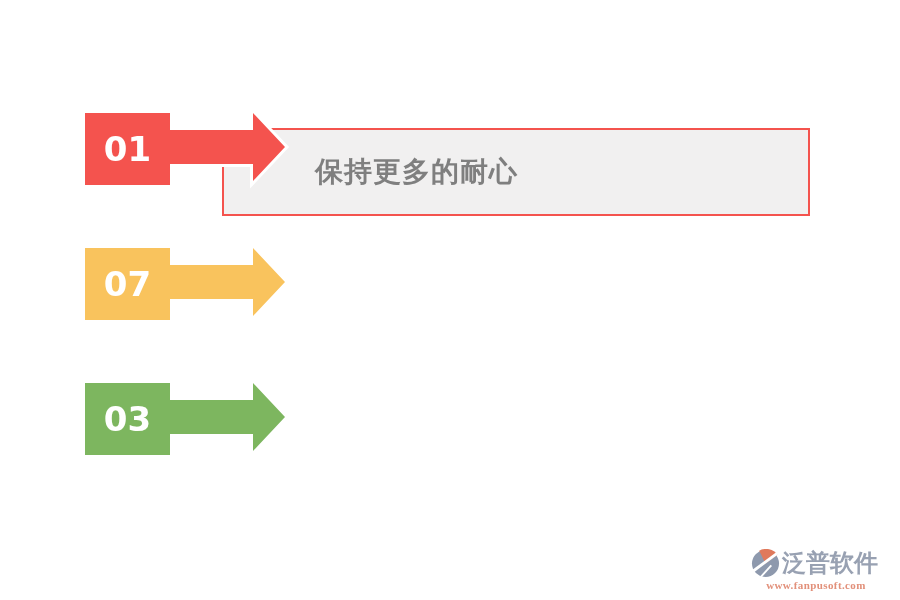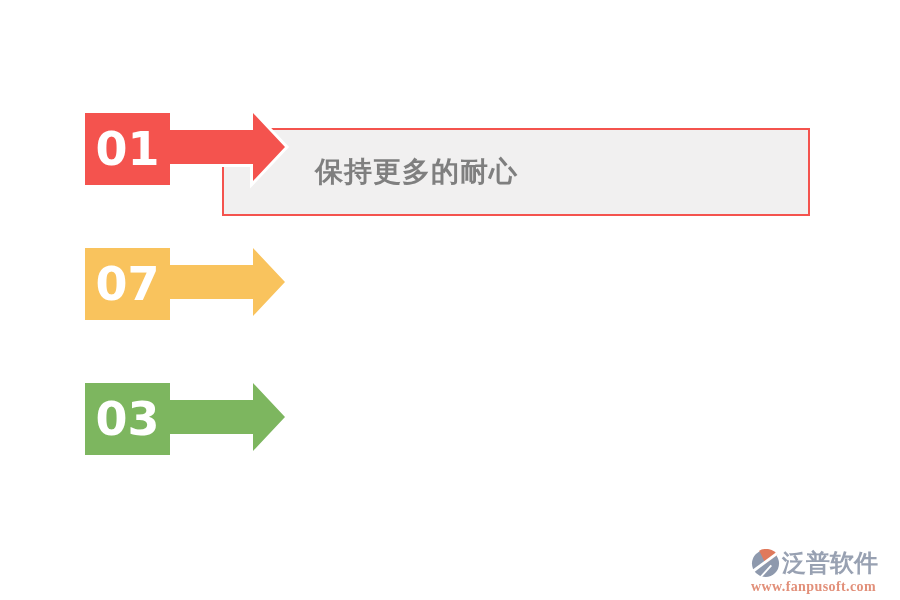--- a/index.html
+++ b/index.html
@@ -10,21 +10,21 @@
 
   .step-row { position:absolute; left:85px; width:727px; height:74px; }
   #row-0 { top:112px; }
   #row-1 { top:247px; }
   #row-2 { top:382px; }
 
   .num-badge {
     position:absolute; left:0; top:1px; width:85px; height:72px;
     background:var(--accent); z-index:3;
     display:flex; align-items:center; justify-content:center;
-    color:#ffffff; font-size:46px; font-weight:bold;
+    color:#ffffff; font-size:34px; font-weight:bold;
     font-family:"DejaVu Sans","Liberation Sans",sans-serif;
   }
 
   .bar-box {
     position:absolute; left:137px; top:16px; width:588px; height:88px;
     box-sizing:border-box; border:2px solid var(--accent);
     background:#f1f0f0; z-index:1;
     display:flex; align-items:center;
   }
   .bar-label {
@@ -42,22 +42,22 @@
   .brand { position:absolute; left:751px; top:549px; width:130px; }
   .brand-top { display:flex; align-items:center; }
   .brand-icon { width:29px; height:29px; flex:0 0 auto; }
   .brand-name {
     font-family:"Liberation Serif","DejaVu Serif",serif;
     font-size:24px; font-weight:bold; color:#98a1b2; line-height:29px;
     margin-left:2px; white-space:nowrap;
   }
   .brand-url {
     font-family:"Liberation Serif","DejaVu Serif",serif;
-    font-size:14px; font-weight:bold; color:#e2907a;
-    letter-spacing:0.4px; margin-top:1px; white-space:nowrap;
+    font-size:11px; font-weight:bold; color:#e2907a;
+    letter-spacing:0.4px; margin-top:1px; white-space:nowrap;text-align:center;
   }
 </style>
 </head>
 <body>
 
 <div id="canvas">
 
   <div class="step-row" id="row-0" style="--accent: #f4534e;">
     <div class="bar-box">
       <span class="bar-label">保持更多的耐心</span>

